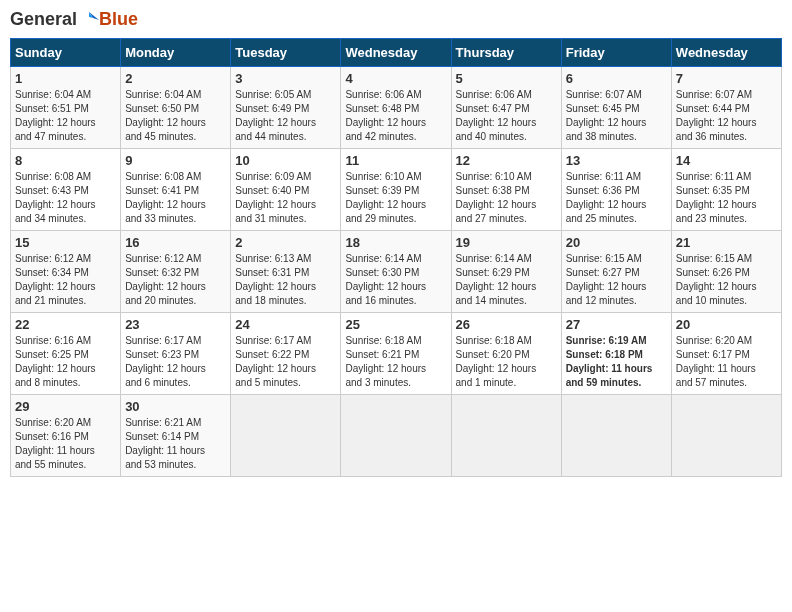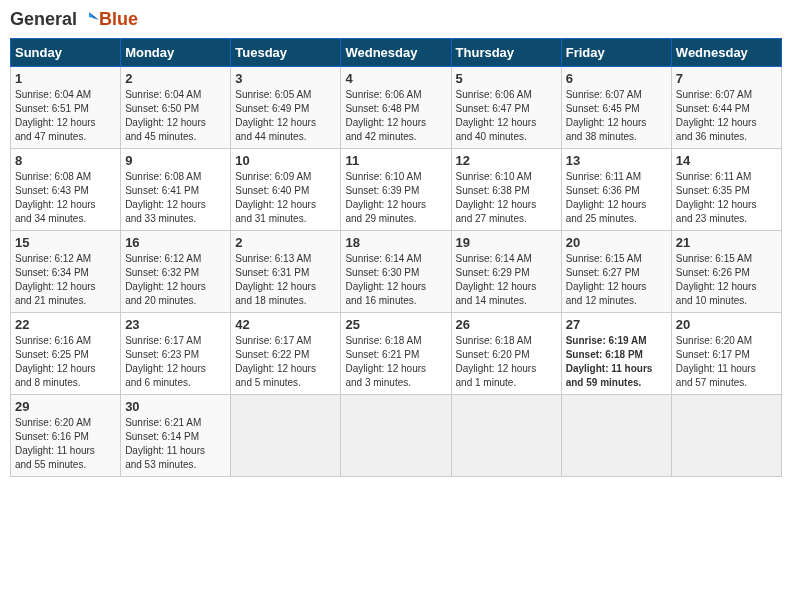--- a/index.html
+++ b/index.html
@@ -275,21 +275,21 @@
 and 8 minutes.</div>
         </td>
         <td>
           <span class="day-num">23</span>
           <div class="cell-content" style="white-space: pre-line;">Sunrise: 6:17 AM
 Sunset: 6:23 PM
 Daylight: 12 hours
 and 6 minutes.</div>
         </td>
         <td>
-          <span class="day-num">42</span>
+          <span class="day-num">24</span>
           <div class="cell-content" style="white-space: pre-line;">Sunrise: 6:17 AM
 Sunset: 6:22 PM
 Daylight: 12 hours
 and 5 minutes.</div>
         </td>
         <td>
           <span class="day-num">25</span>
           <div class="cell-content" style="white-space: pre-line;">Sunrise: 6:18 AM
 Sunset: 6:21 PM
 Daylight: 12 hours

